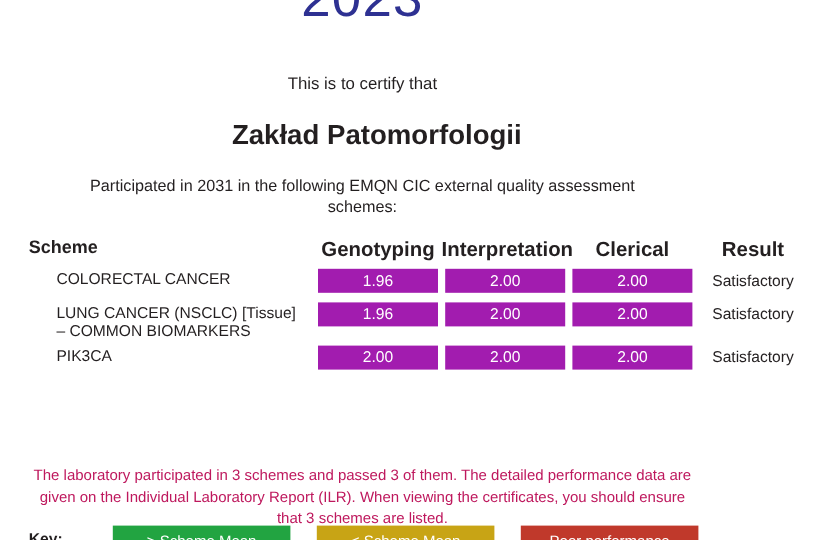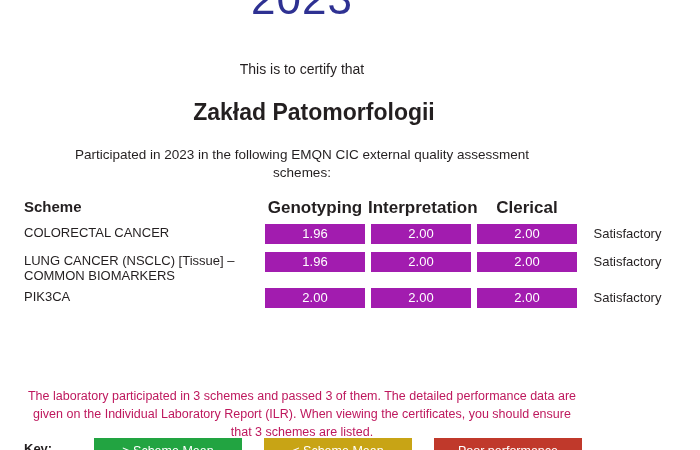--- a/index.html
+++ b/index.html
@@ -114,20 +114,21 @@
   .head-row .c-result {
     font-size: 17px;
   }
   .data-row {
     margin-bottom: 4px;
     min-height: 24px;
   }
   .c-scheme-text {
     display: block;
     padding-top: 2px;
+    margin-left: 23px;
   }
   .cell-box {
     display: block;
     margin: 0 3px;
     background: #a21caf;
     color: #ffffff;
     font-size: 13px;
     line-height: 20px;
     height: 20px;
     text-align: center;
@@ -183,29 +184,30 @@
 <body>
 
 <div class="page">
 
   <div class="year">2023</div>
 
   <div class="certify-line">This is to certify that</div>
 
   <div class="org-name">Zakład Patomorfologii</div>
 
-  <div class="participated">Participated in 2023 in the following EMQN CIC external quality assessment schemes:</div>
+  <div class="participated">Participated in 2031 in the following EMQN CIC external quality assessment schemes:</div>
 
   <div class="table">
 
     <div class="row head-row">
       <div class="c-scheme">Scheme</div>
       <div class="c-score">Genotyping</div>
       <div class="c-score">Interpretation</div>
       <div class="c-score">Clerical</div>
+      <div class="c-result">Result</div>
     </div>
 
     <div class="row data-row">
       <div class="c-scheme">
         <span class="c-scheme-text">COLORECTAL CANCER</span>
       </div>
       <div class="c-score">
         <span class="cell-box">1.96</span>
       </div>
       <div class="c-score">

